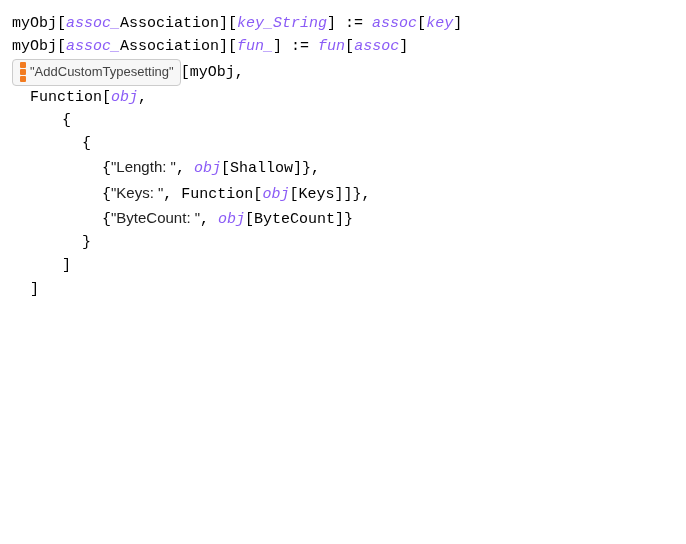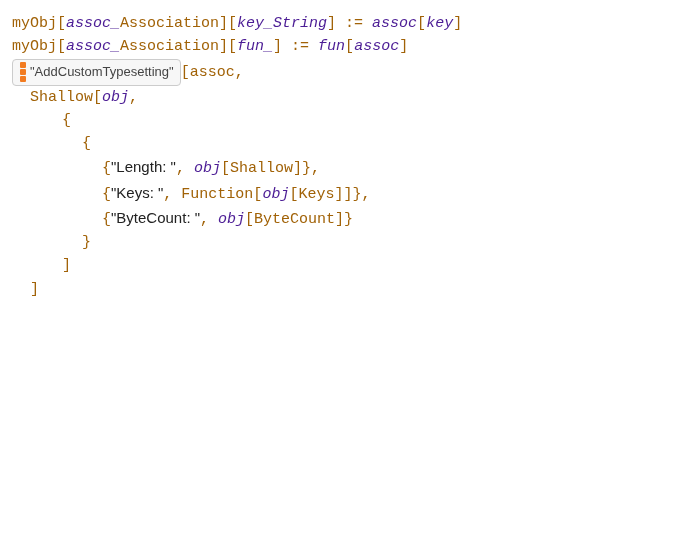--- a/index.html
+++ b/index.html
@@ -6,22 +6,22 @@
     body {
       background: #fff;
       font-family: 'Courier New', monospace;
       font-size: 15px;
       padding: 12px;
       width: 686px;
       height: 544px;
       line-height: 1.55;
     }
     .line { white-space: nowrap; }
-    .teal { color: #4c1d95; font-style: italic; }
-    .black { color: #a16207; }
+    .teal { color: #8b5cf6; font-style: italic; }
+    .black { color: #000000; }
     .resource-box {
       display: inline-flex;
       align-items: center;
       border: 1px solid #ccc;
       background: #f7f7f7;
       border-radius: 4px;
       padding: 2px 6px;
       vertical-align: middle;
     }
     .orange-bracket {
@@ -54,25 +54,25 @@
 </div>
 
 <div class="line">
   <span class="resource-box">
     <span class="orange-bracket">
       <span class="orange-dot"></span>
         <span class="orange-dot"></span>
         <span class="orange-dot"></span>
     </span>
     <span class="resource-label">"AddCustomTypesetting"</span>
-  </span><span class="black">[assoc,</span>
+  </span><span class="black">[myObj,</span>
 </div>
 
 <div class="line indent1">
-  <span class="black">Shallow[</span><span class="teal">obj</span><span class="black">,</span>
+  <span class="black">Function[</span><span class="teal">obj</span><span class="black">,</span>
 </div>
 
 <div class="line indent2">
   <span class="black">{</span>
 </div>
 
 <div class="line indent3">
   <span class="black">{</span>
 </div>
 

